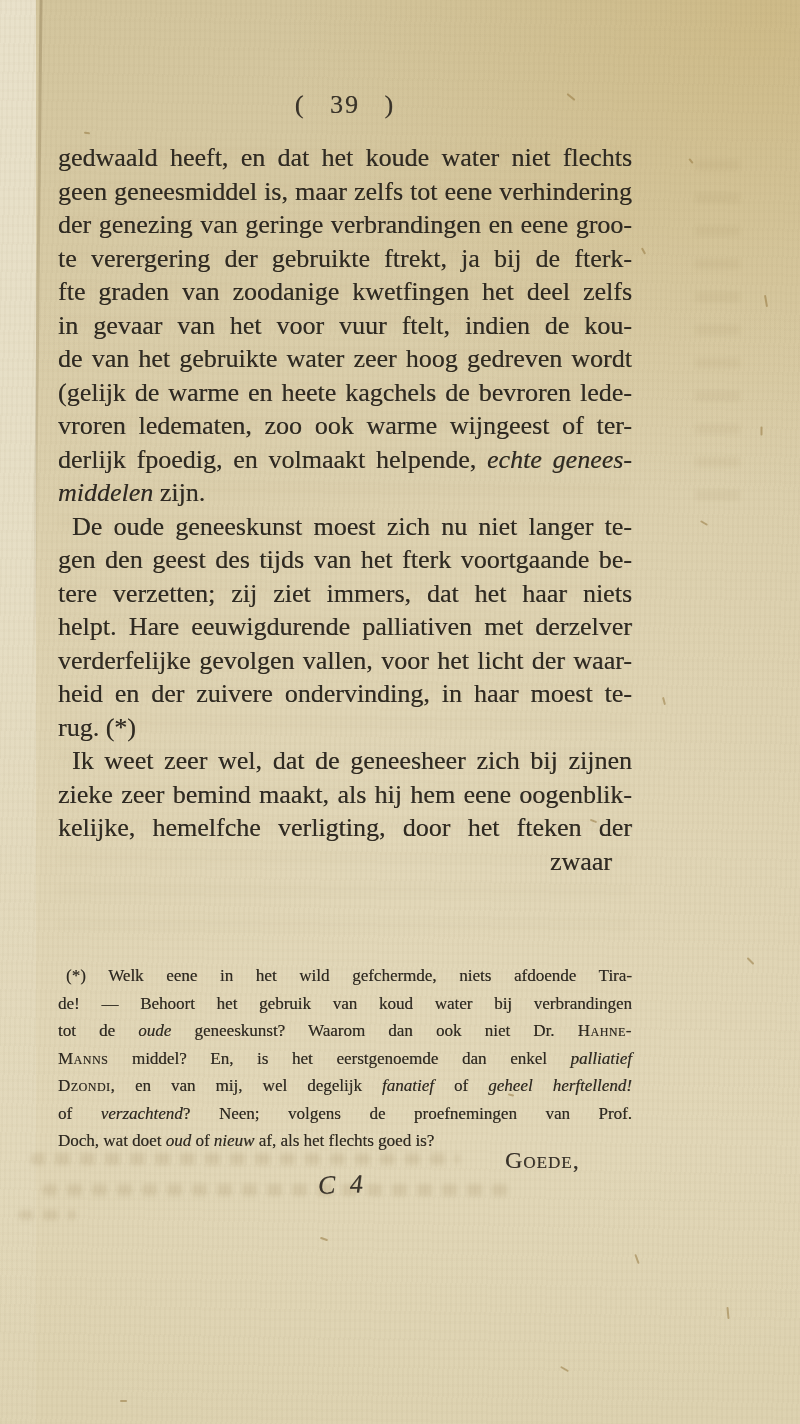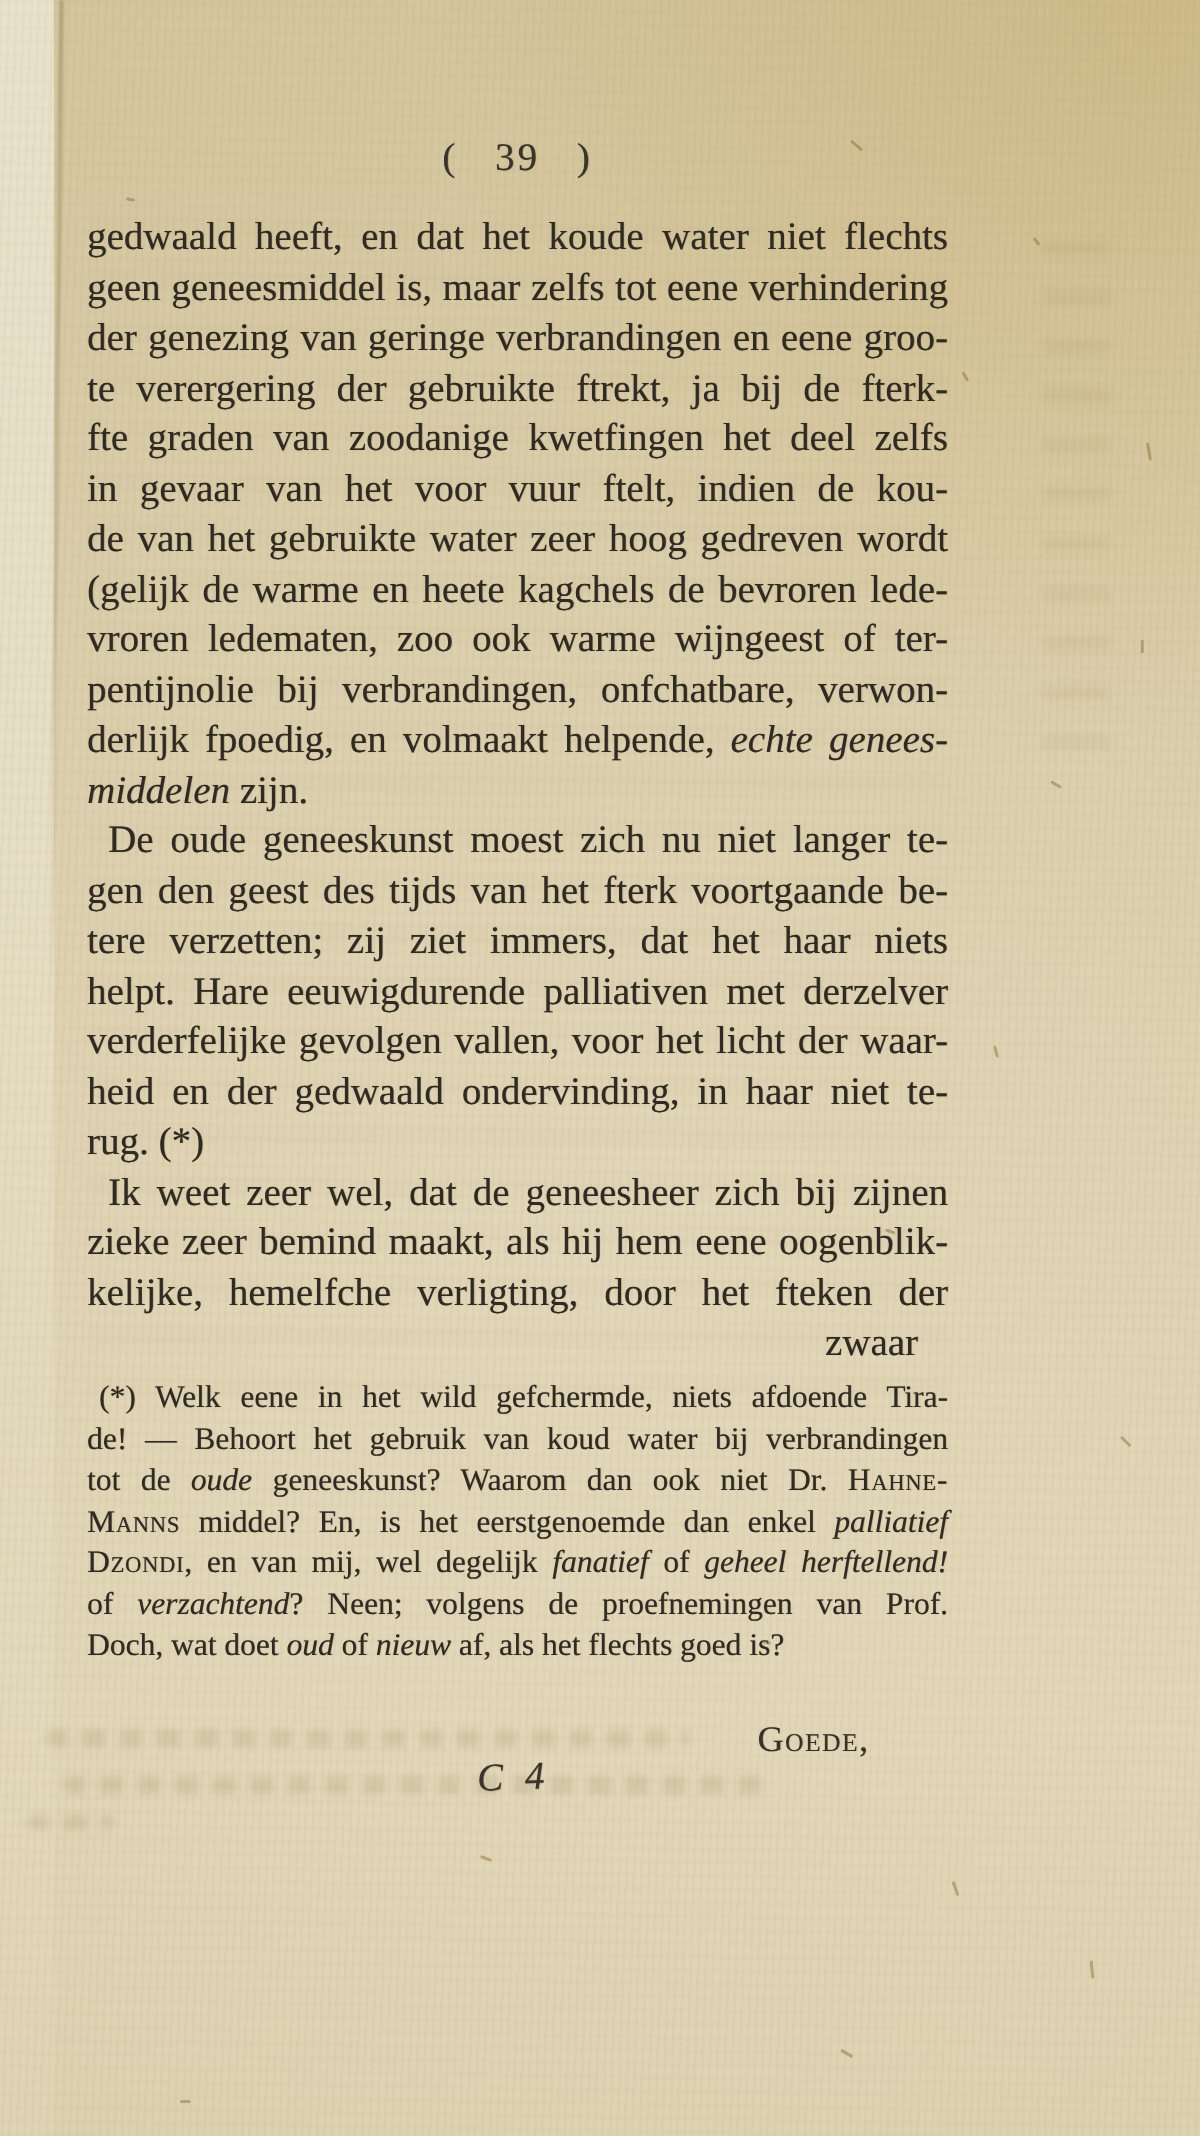--- a/index.html
+++ b/index.html
@@ -35,21 +35,21 @@
     position:absolute;left:58px;top:90px;width:574px;
     text-align:center;font-size:26px;word-spacing:16px;letter-spacing:2px;
     color:#39332a;text-shadow:0.3px 0.3px 0.5px rgba(45,40,30,0.55);
   }
   .textblock{
     position:absolute;left:58px;width:574px;
     text-shadow:0.3px 0.3px 0.5px rgba(45,40,30,0.55);
   }
   #main-text{top:141px;font-size:26px;}
   #main-text .line{height:33.5px;line-height:33.5px;}
-  #footnote{top:918px;font-size:21px;}
+  #footnote{top:962px;font-size:17px;}
   #footnote .line{height:27.5px;line-height:27.5px;}
   .line{white-space:normal;overflow:visible;}
   .line.just{text-align:justify;text-align-last:justify;}
   .line.indent{text-indent:14px;}
   .line.fnindent{text-indent:8px;}
   .line.cw{text-align:right;padding-right:20px;}
   .it{font-style:italic;}
   .sc{font-variant:small-caps;letter-spacing:0.5px;}
   .catchword-bottom{
     position:absolute;left:505px;top:1147px;font-size:24px;
@@ -97,29 +97,28 @@
   <div id="main-text" class="textblock">
       <div class="line just"><span>gedwaald heeft, en dat het koude water niet flechts</span></div>
       <div class="line just"><span>geen geneesmiddel is, maar zelfs tot eene verhindering</span></div>
       <div class="line just"><span>der genezing van geringe verbrandingen en eene groo-</span></div>
       <div class="line just"><span>te verergering der gebruikte ftrekt, ja bij de fterk-</span></div>
       <div class="line just"><span>fte graden van zoodanige kwetfingen het deel zelfs</span></div>
       <div class="line just"><span>in gevaar van het voor vuur ftelt, indien de kou-</span></div>
       <div class="line just"><span>de van het gebruikte water zeer hoog gedreven wordt</span></div>
       <div class="line just"><span>(gelijk de warme en heete kagchels de bevroren lede-</span></div>
       <div class="line just"><span>vroren ledematen, zoo ook warme wijngeest of ter-</span></div>
-      <div class="line just"><span>pentijnolie bij verbrandingen, onfchatbare, verwon-</span></div>
       <div class="line just"><span>derlijk fpoedig, en volmaakt helpende, </span><span class="it">echte genees-</span></div>
       <div class="line"><span class="it">middelen</span><span> zijn.</span></div>
       <div class="line just indent"><span>De oude geneeskunst moest zich nu niet langer te-</span></div>
       <div class="line just"><span>gen den geest des tijds van het fterk voortgaande be-</span></div>
       <div class="line just"><span>tere verzetten; zij ziet immers, dat het haar niets</span></div>
       <div class="line just"><span>helpt. Hare eeuwigdurende palliativen met derzelver</span></div>
       <div class="line just"><span>verderfelijke gevolgen vallen, voor het licht der waar-</span></div>
-      <div class="line just"><span>heid en der gedwaald ondervinding, in haar niet te-</span></div>
+      <div class="line just"><span>heid en der zuivere ondervinding, in haar moest te-</span></div>
       <div class="line"><span>rug. (*)</span></div>
       <div class="line just indent"><span>Ik weet zeer wel, dat de geneesheer zich bij zijnen</span></div>
       <div class="line just"><span>zieke zeer bemind maakt, als hij hem eene oogenblik-</span></div>
       <div class="line just"><span>kelijke, hemelfche verligting, door het fteken der</span></div>
       <div class="line cw"><span>zwaar</span></div>
     </div>
 
   <div id="footnote" class="textblock">
       <div class="line just fnindent"><span>(*) Welk eene in het wild gefchermde, niets afdoende Tira-</span></div>
       <div class="line just"><span>de! — Behoort het gebruik van koud water bij verbrandingen</span></div>

